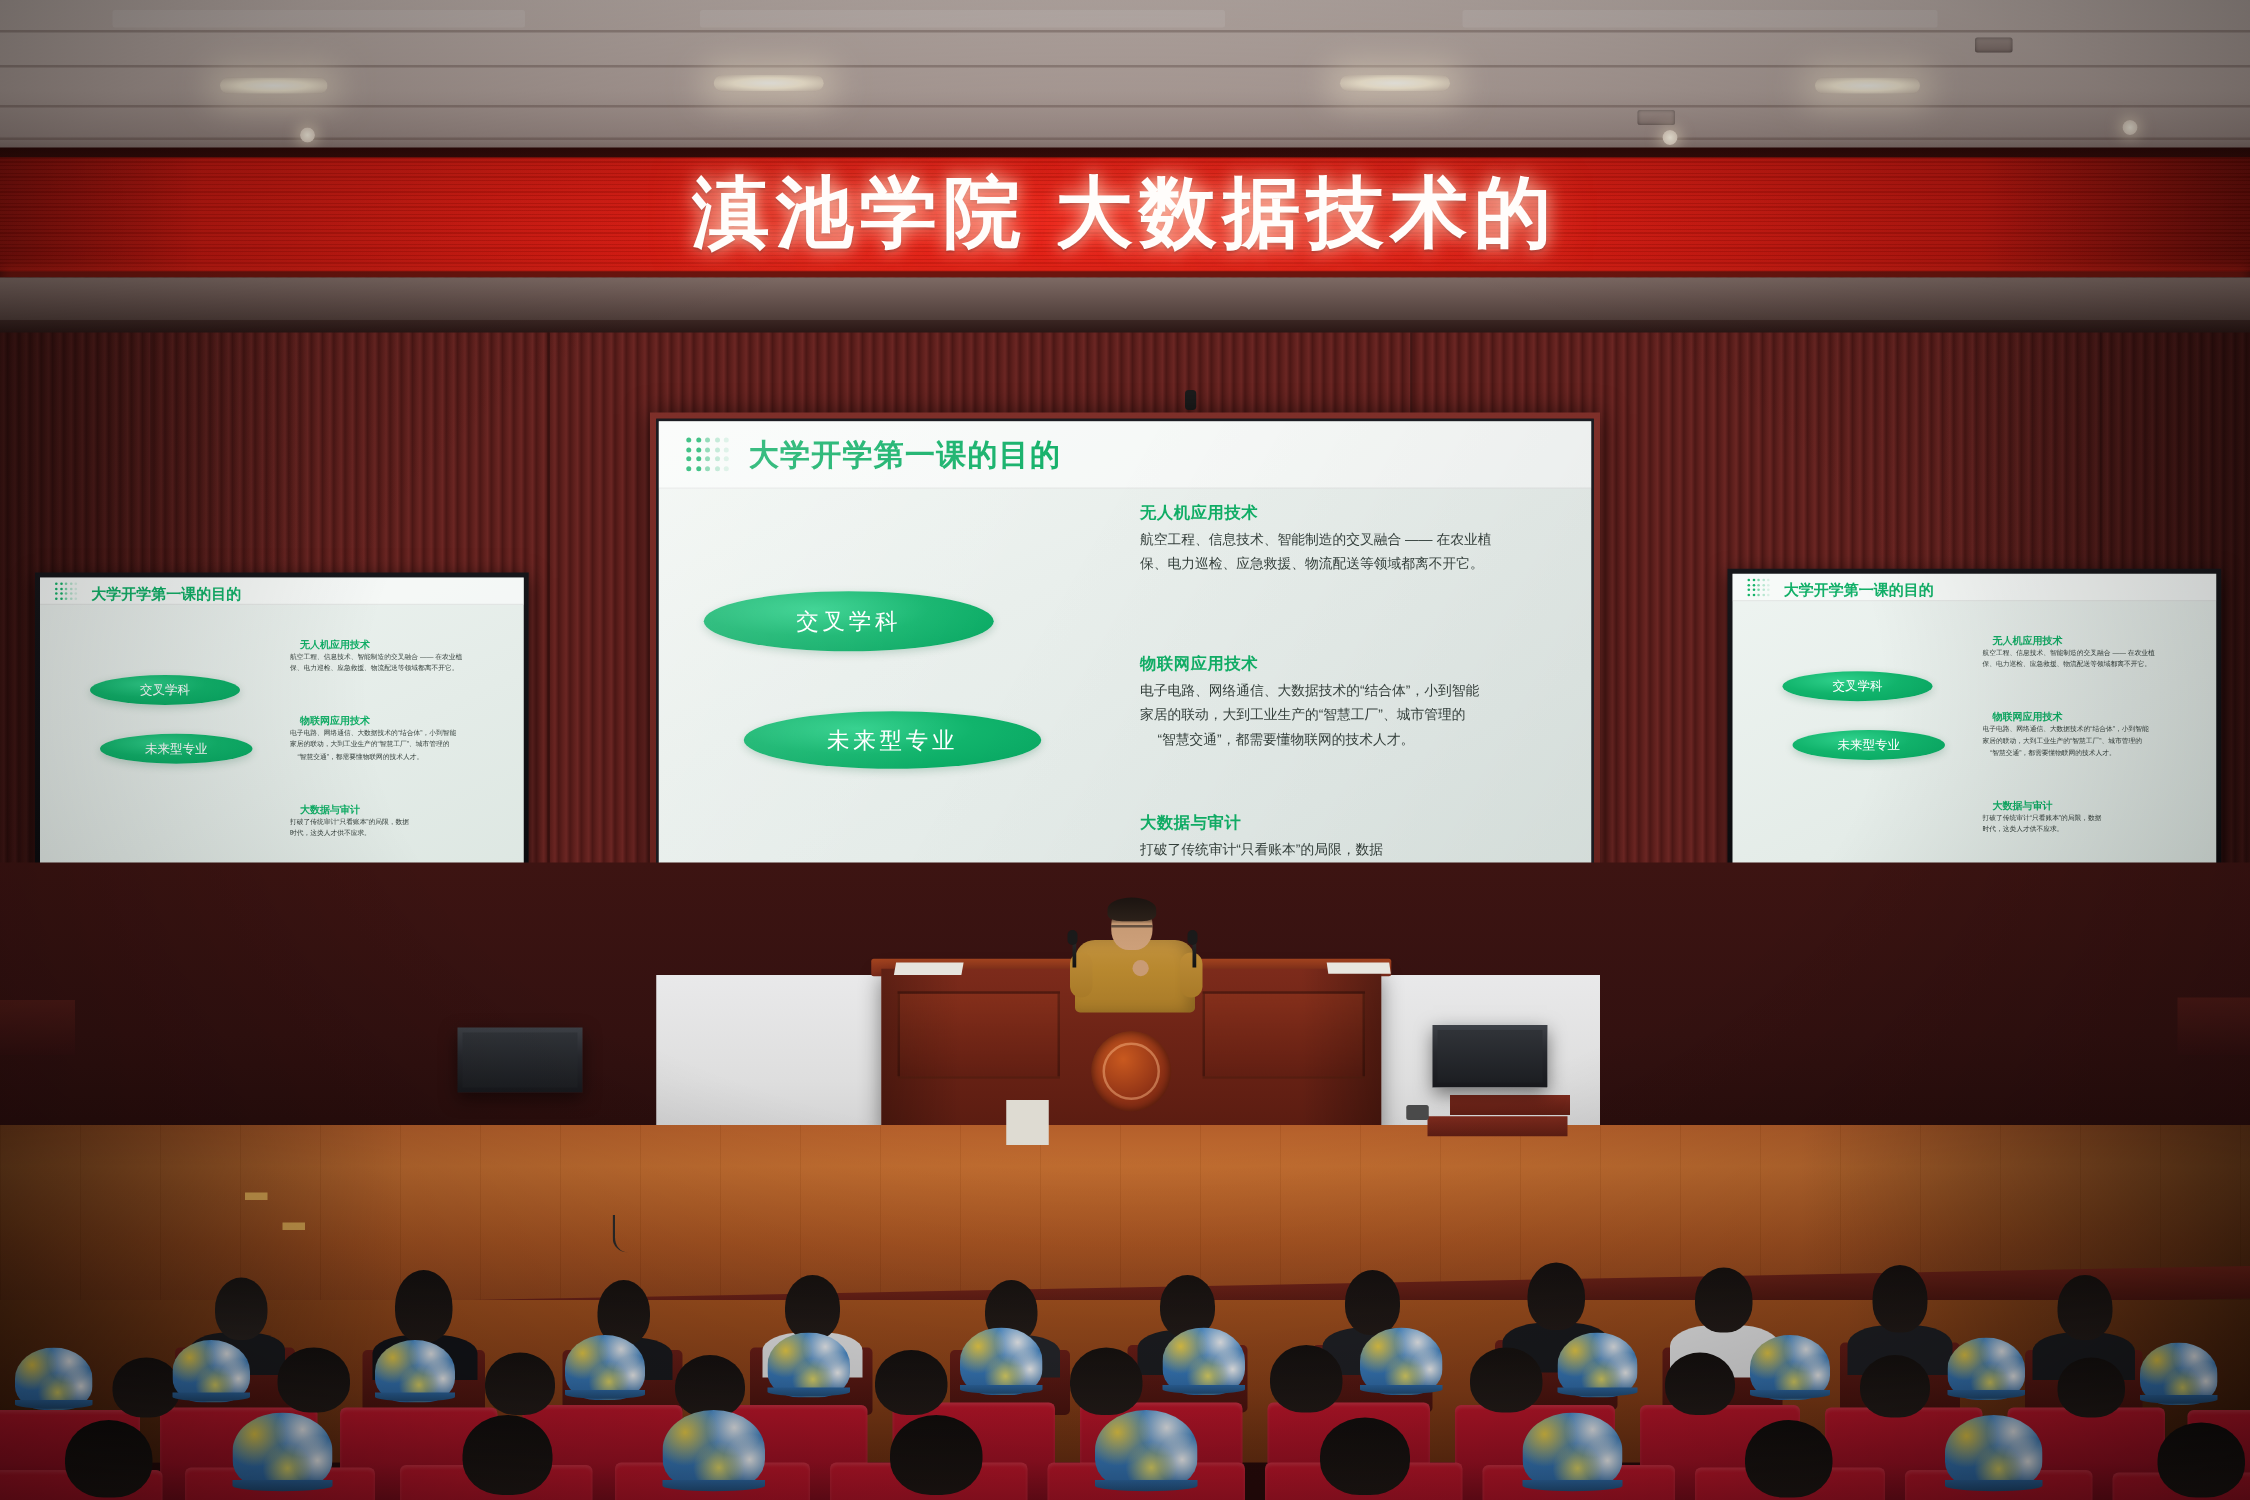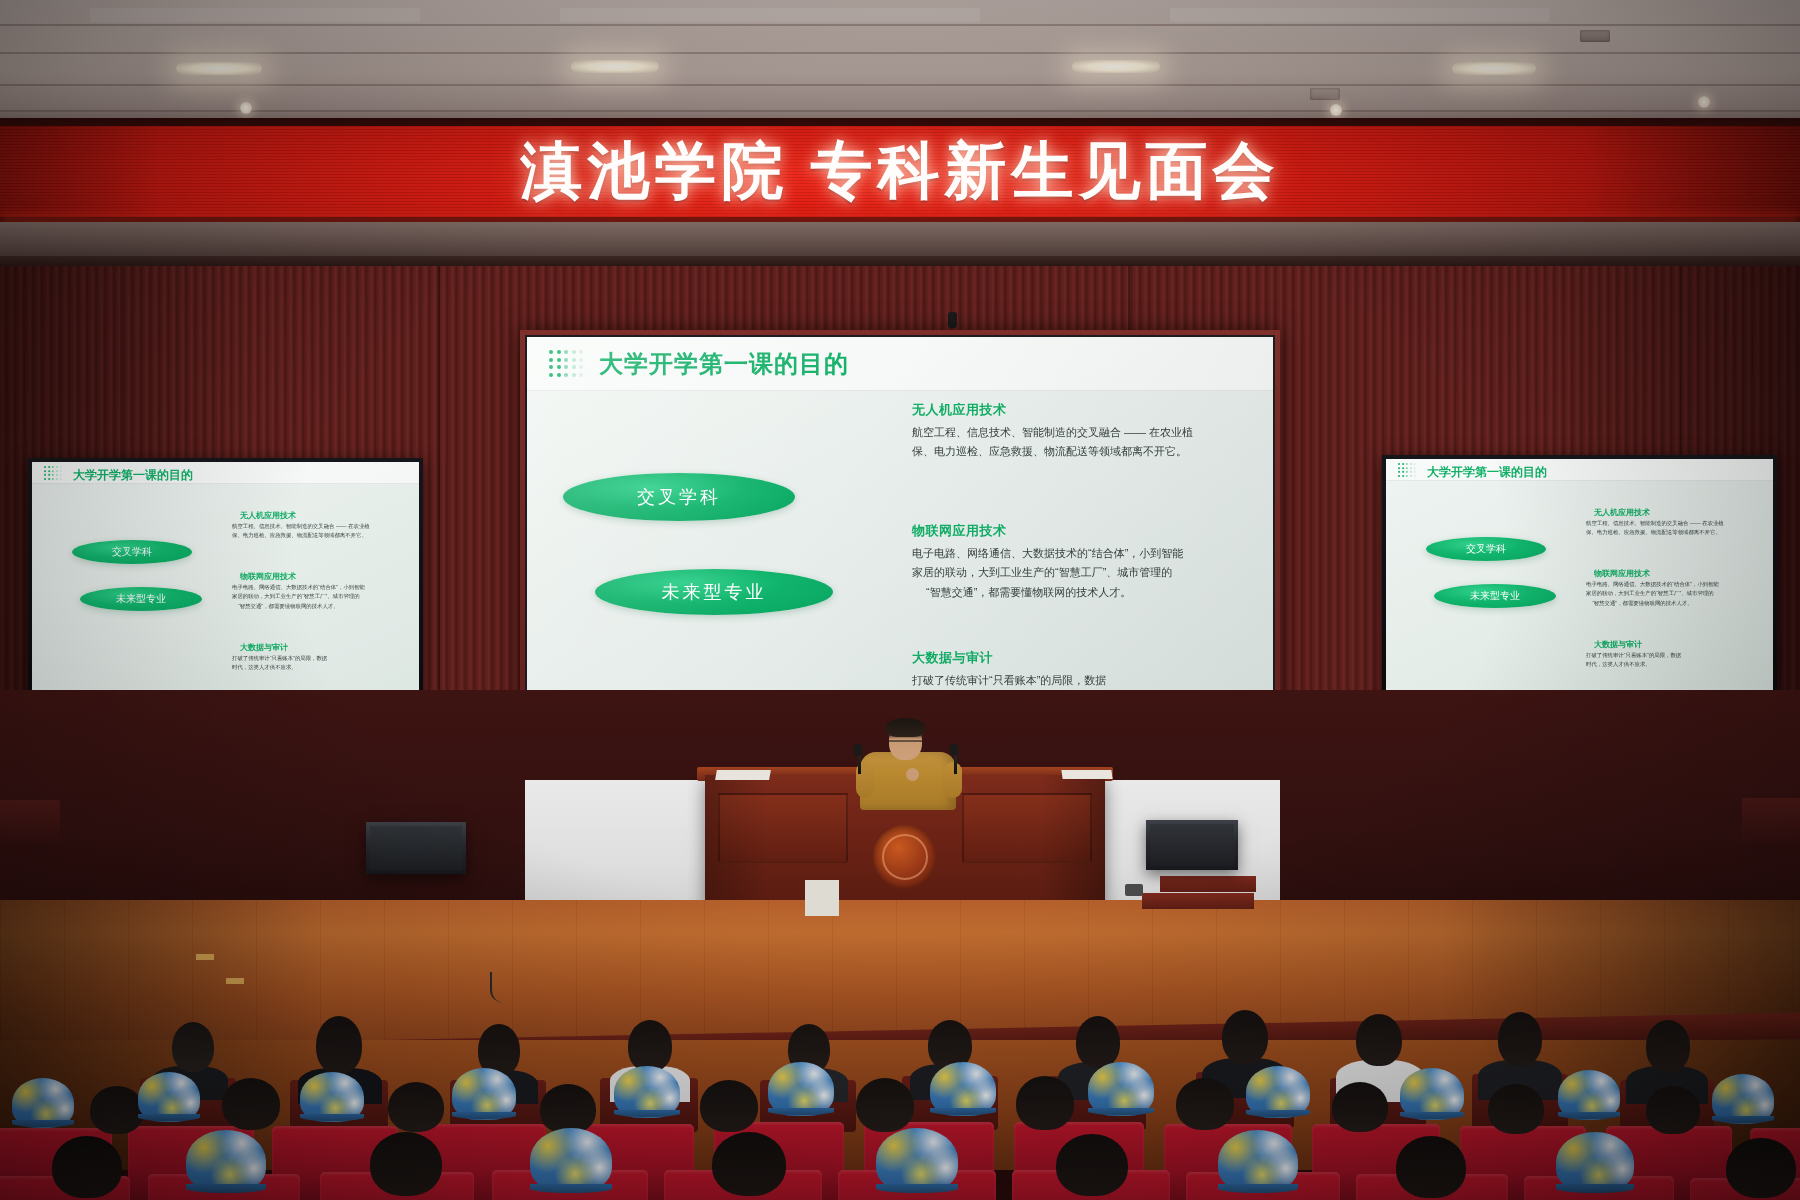--- a/index.html
+++ b/index.html
@@ -287,21 +287,21 @@
 
     <div class="ceil-vent" style="left:1310px; top:88px;"></div>
     <div class="ceil-vent" style="left:1580px; top:30px;"></div>
     <div class="ceil-spot" style="left:240px; top:102px;"></div>
     <div class="ceil-spot" style="left:1330px; top:104px;"></div>
     <div class="ceil-spot" style="left:1698px; top:96px;"></div>
   </div>
 
   <div class="banner-frame"></div>
   <div class="banner">
-    <span class="banner-text">滇池学院 专科新生见面会</span>
+    <span class="banner-text">滇池学院 大数据技术的</span>
   </div>
   <div class="banner-glow"></div>
 
   <div class="backwall"></div>
   <div class="wall-soffit"></div>
   <div class="wall-soffit2"></div>
   <div class="wall-vertline" style="left:438px; top:266px; height:560px;"></div>
   <div class="wall-vertline" style="left:1128px; top:266px; height:560px;"></div>
   <div class="wall-vertline" style="left:120px; top:266px; height:640px; opacity:.5;"></div>
   <div class="wall-vertline" style="left:1680px; top:266px; height:640px; opacity:.5;"></div>

